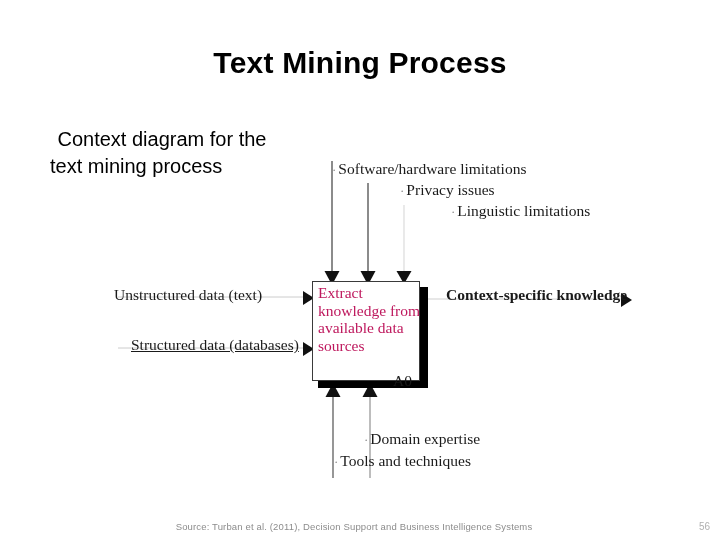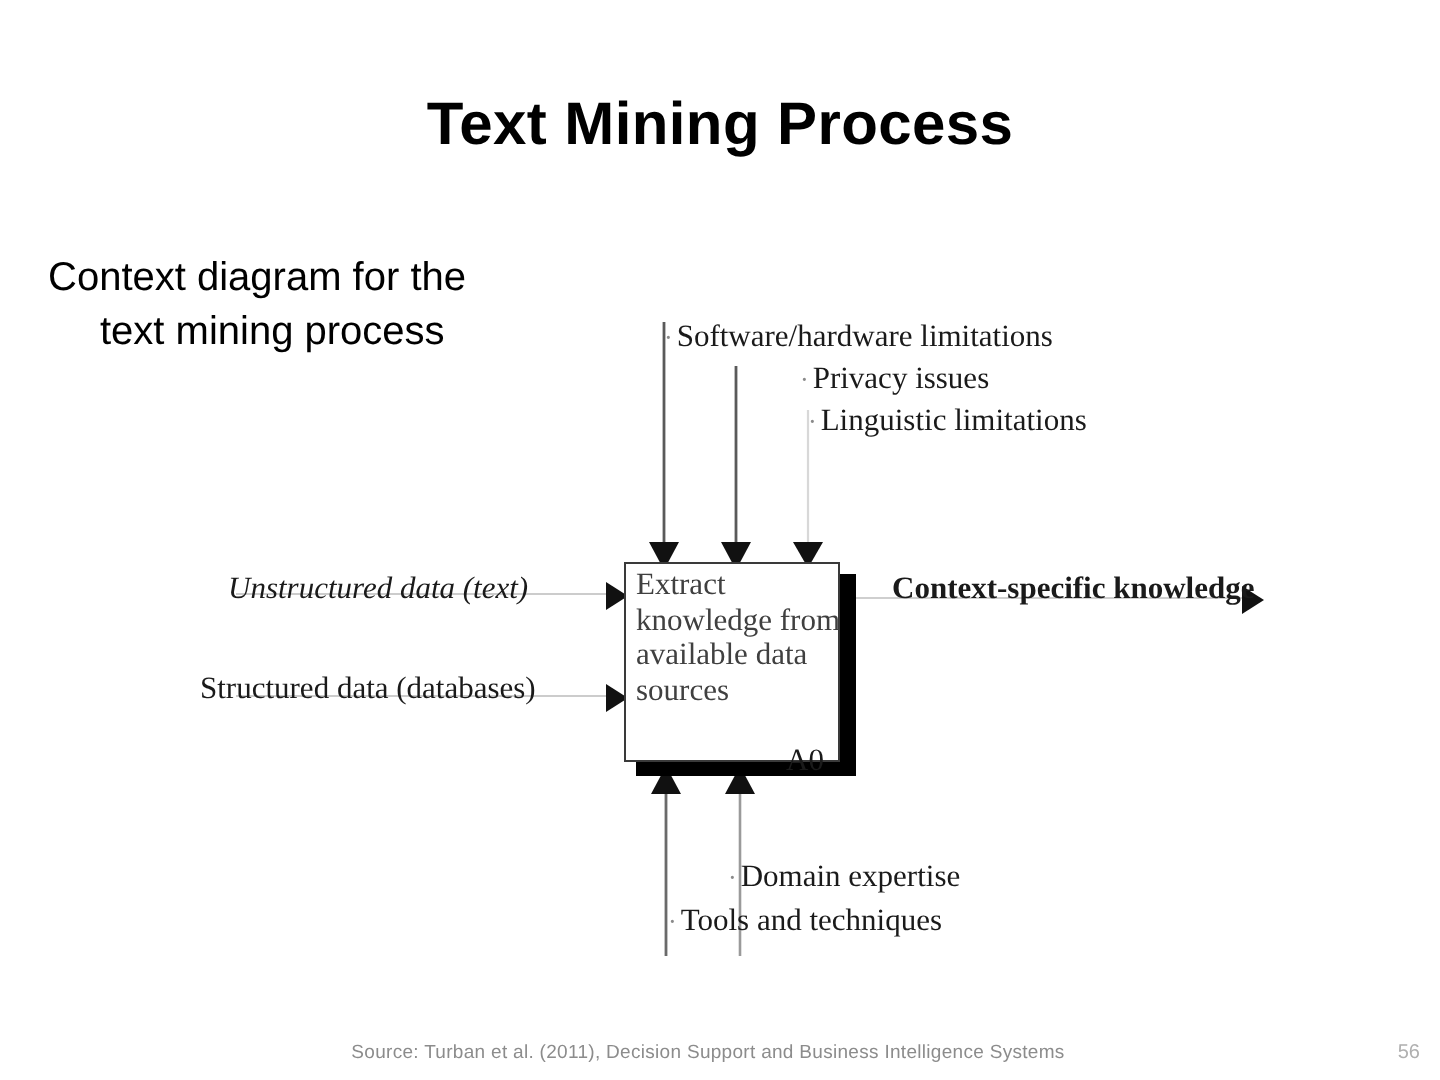--- a/index.html
+++ b/index.html
@@ -34,21 +34,21 @@
   .body-text {
     position: absolute;
     left: 24px;
     top: 126px;
     width: 276px;
     font-family: "Liberation Sans", sans-serif;
     font-size: 20px;
     line-height: 27px;
     color: #000000;
   }
-  .body-text .line-1 { display: block; text-align: left; }
+  .body-text .line-1 { display: block; text-align: center; }
   .body-text .line-2 { display: block; text-align: left; padding-left: 26px; }
 
   
   .diagram {
     position: absolute;
     left: 0;
     top: 0;
     width: 720px;
     height: 540px;
   }
@@ -67,24 +67,24 @@
   }
   .dlabel .bullet {
     font-family: "Liberation Serif", serif;
     color: #8a8a8a;
     font-size: 13px;
     padding-right: 2px;
   }
 
   .lbl-software   { left: 332px; top: 160px; }
   .lbl-privacy    { left: 368px; top: 181px; padding-left: 32px; }
-  .lbl-linguistic { left: 404px; top: 202px; }
-
-  .lbl-unstructured { left: 114px; top: 286px; font-style: italic; }
-  .lbl-structured   { left: 100px; top: 336px; }
+  .lbl-linguistic { left: 404px; top: 202px; padding-left: 47px; }
+
+  .lbl-unstructured { left: 114px; top: 286px; }
+  .lbl-structured   { left: 131px; top: 336px; text-decoration: underline; }
 
   .lbl-output { left: 446px; top: 286px; font-weight: bold; }
 
   .lbl-domain { left: 364px; top: 430px; }
   .lbl-tools  { left: 334px; top: 452px; }
 
   
   .abox {
     position: absolute;
     left: 312px;
@@ -112,21 +112,21 @@
     background: #000000;
   }
   .abox-text {
     position: absolute;
     left: 318px;
     top: 284px;
     width: 104px;
     font-family: "Liberation Serif", serif;
     font-size: 15.5px;
     line-height: 17.5px;
-    color: #404040;
+    color: #be185d;
   }
   .abox-code {
     position: absolute;
     left: 312px;
     top: 372px;
     width: 100px;
     text-align: right;
     font-family: "Liberation Serif", serif;
     font-size: 15.5px;
     color: #1a1a1a;

